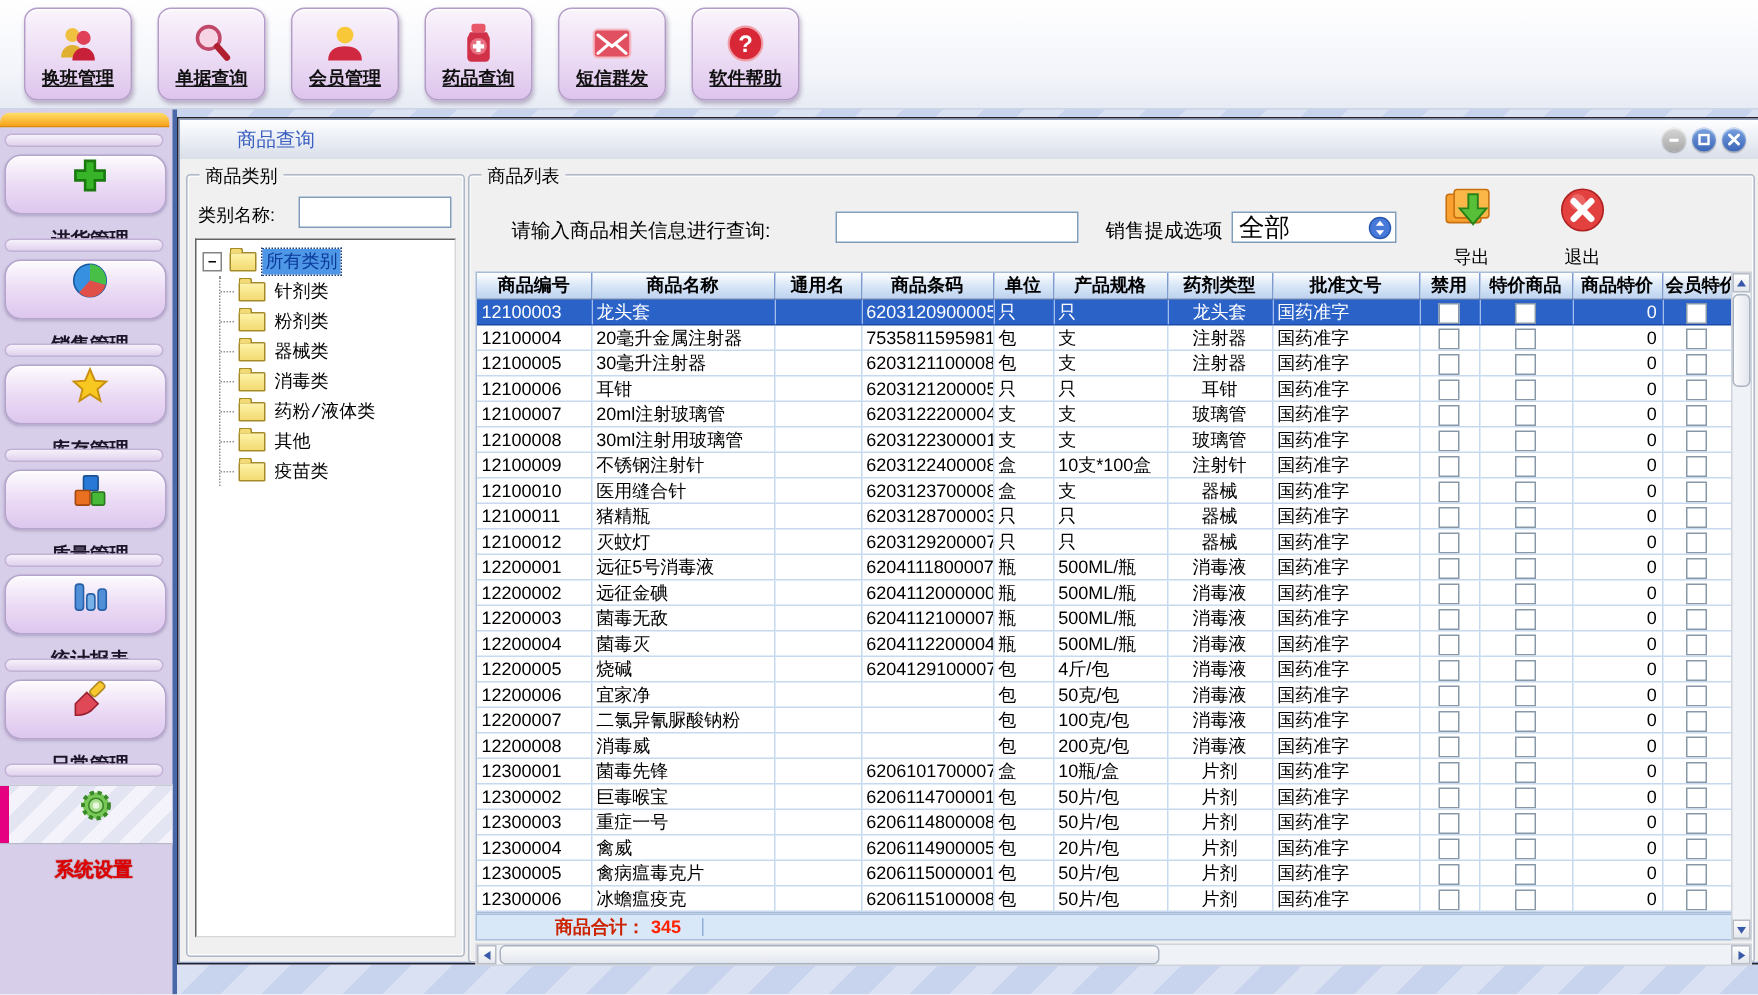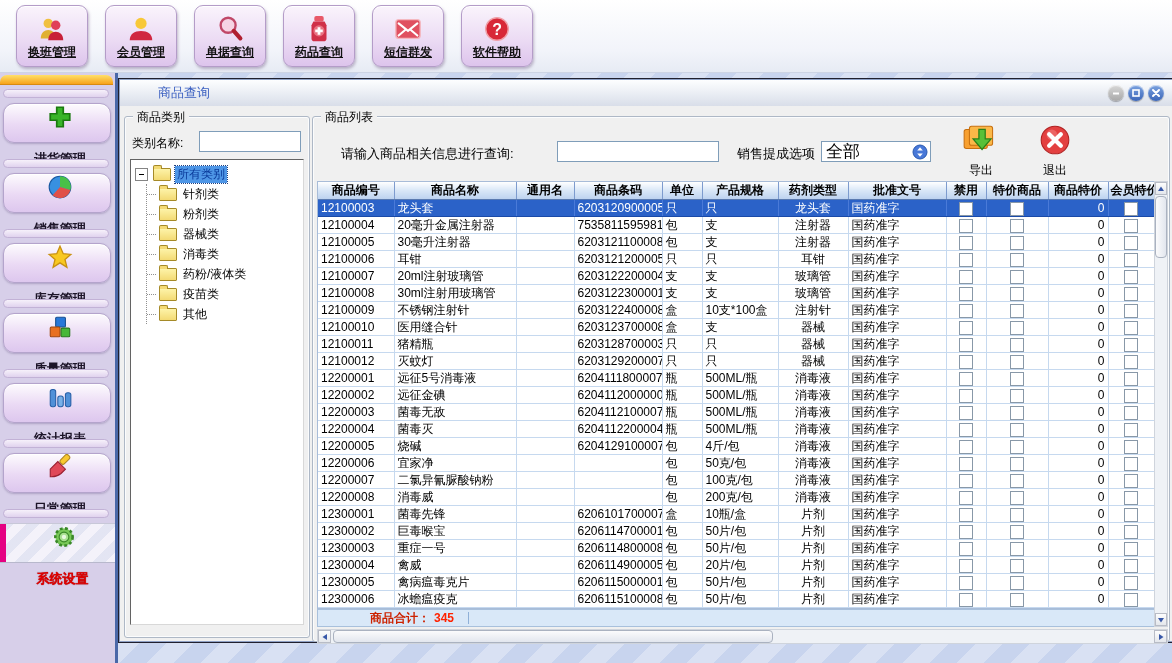--- a/index.html
+++ b/index.html
@@ -58,21 +58,21 @@
   
   #tree-box{position:absolute;left:5px;top:42px;width:172px;height:464px;background:#fff;
     border:1px solid #888;border-top-color:#636363;border-left-color:#636363;border-bottom-color:#d8d8d8;border-right-color:#d8d8d8;overflow:hidden;}
   .tree-row{display:flex;align-items:center;height:20px;font-size:12px;color:#000;white-space:nowrap;}
   .tree-root-row{margin:4px 0 0 4px;}
   .expander{width:11px;height:11px;border:1px solid #848484;background:#fff;display:inline-flex;align-items:center;justify-content:center;margin-right:3px;flex:0 0 auto;}
   .expander::before{content:"";width:5px;height:1px;background:#000;}
   .folder{position:relative;width:16px;height:11px;margin:0 4px 0 2px;flex:0 0 auto;
     background:linear-gradient(#fdf3a8,#f3da74);border:1px solid #a58a28;border-radius:1px;}
   .folder::before{content:"";position:absolute;left:-1px;top:-4px;width:7px;height:3px;background:#f3da74;border:1px solid #a58a28;border-bottom:none;border-radius:2px 2px 0 0;}
-  .tree-label{padding:0 2px;}
+  .tree-label{padding:0 2px;font-family:Liberation Mono, monospace;}
   .tree-label.selected{background:#4e96e6;color:#0a3a9a;outline:1px dotted #204080;}
   #tree-children{margin-left:15px;border-left:1px dotted #909090;}
   .tree-child{position:relative;padding-left:10px;}
   .tree-child::before{content:"";position:absolute;left:0;top:10px;width:9px;border-top:1px dotted #909090;}
   
   #commission-select{position:absolute;left:508px;top:24px;width:110px;height:21px;border:1px solid #7f9db9;background:#fff;
     display:flex;align-items:center;font-size:17px;padding-left:4px;box-sizing:border-box;cursor:pointer;}
   #commission-select .spin{margin-left:auto;margin-right:2px;display:flex;}
   .img-btn{position:absolute;width:52px;text-align:center;cursor:pointer;}
   .img-btn .ib-label{font-size:12px;color:#000;display:block;margin-top:1px;}
@@ -121,34 +121,34 @@
             <path d="M4 26c0-6 4-9 8-9s8 3 8 9z" fill="#e0b030"></path>
             <circle cx="20" cy="12" r="5" fill="#e04058"></circle>
             <path d="M12 28c0-6 4-9 8-9s8 3 8 9z" fill="#c82038"></path>
           </svg>
       </span>
       <span class="tb-label">换班管理</span>
     </div>
     <div class="tb-btn">
       <span class="tb-ic">
         <svg width="30" height="30" viewBox="0 0 32 32">
+            <circle cx="14" cy="12" r="8" fill="#f6d4e4" stroke="#c04868" stroke-width="2.5"></circle>
+            <line x1="20" y1="18" x2="27" y2="26" stroke="#b02030" stroke-width="4.5" stroke-linecap="round"></line>
+          </svg>
+      </span>
+      <span class="tb-label">单据查询</span>
+    </div>
+    <div class="tb-btn">
+      <span class="tb-ic">
+        <svg width="30" height="30" viewBox="0 0 32 32">
             <circle cx="16" cy="10" r="6" fill="#f8c838"></circle>
             <path d="M4 28c0-7 5-10 12-10s12 3 12 10z" fill="#d02840"></path>
           </svg>
       </span>
       <span class="tb-label">会员管理</span>
-    </div>
-    <div class="tb-btn">
-      <span class="tb-ic">
-        <svg width="30" height="30" viewBox="0 0 32 32">
-            <circle cx="14" cy="12" r="8" fill="#f6d4e4" stroke="#c04868" stroke-width="2.5"></circle>
-            <line x1="20" y1="18" x2="27" y2="26" stroke="#b02030" stroke-width="4.5" stroke-linecap="round"></line>
-          </svg>
-      </span>
-      <span class="tb-label">单据查询</span>
     </div>
     <div class="tb-btn">
       <span class="tb-ic">
         <svg width="30" height="30" viewBox="0 0 32 32">
             <rect x="11" y="2" width="10" height="6" rx="2" fill="#e85868"></rect>
             <path d="M10 8h12l2 4v14a3 3 0 0 1-3 3H11a3 3 0 0 1-3-3V12z" fill="#d03048"></path>
             <circle cx="16" cy="18" r="6" fill="#e87080"></circle>
             <path d="M14.5 14h3v2.5H20v3h-2.5V22h-3v-2.5H12v-3h2.5z" fill="#fff"></path>
           </svg>
       </span>
@@ -285,25 +285,25 @@
             <div class="tree-row tree-child">
                 <span class="folder"></span>
                 <span class="tree-label">消毒类</span>
               </div>
             <div class="tree-row tree-child">
                 <span class="folder"></span>
                 <span class="tree-label">药粉/液体类</span>
               </div>
             <div class="tree-row tree-child">
                 <span class="folder"></span>
-                <span class="tree-label">疫苗类</span>
+                <span class="tree-label">其他</span>
               </div>
             <div class="tree-row tree-child">
                 <span class="folder"></span>
-                <span class="tree-label">其他</span>
+                <span class="tree-label">疫苗类</span>
               </div>
           </div>
         </div>
       </div>
 
       <div class="groupbox" id="gb-products">
         <span class="gb-title">商品列表</span>
         <span class="field-label" style="left:28px;top:28px;font-size:13px">请输入商品相关信息进行查询:</span>
         <input class="text-input" style="left: 244px; top: 24px; width: 162px;" value="">
         <span class="field-label" style="left:424px;top:28px;font-size:13px">销售提成选项</span>

